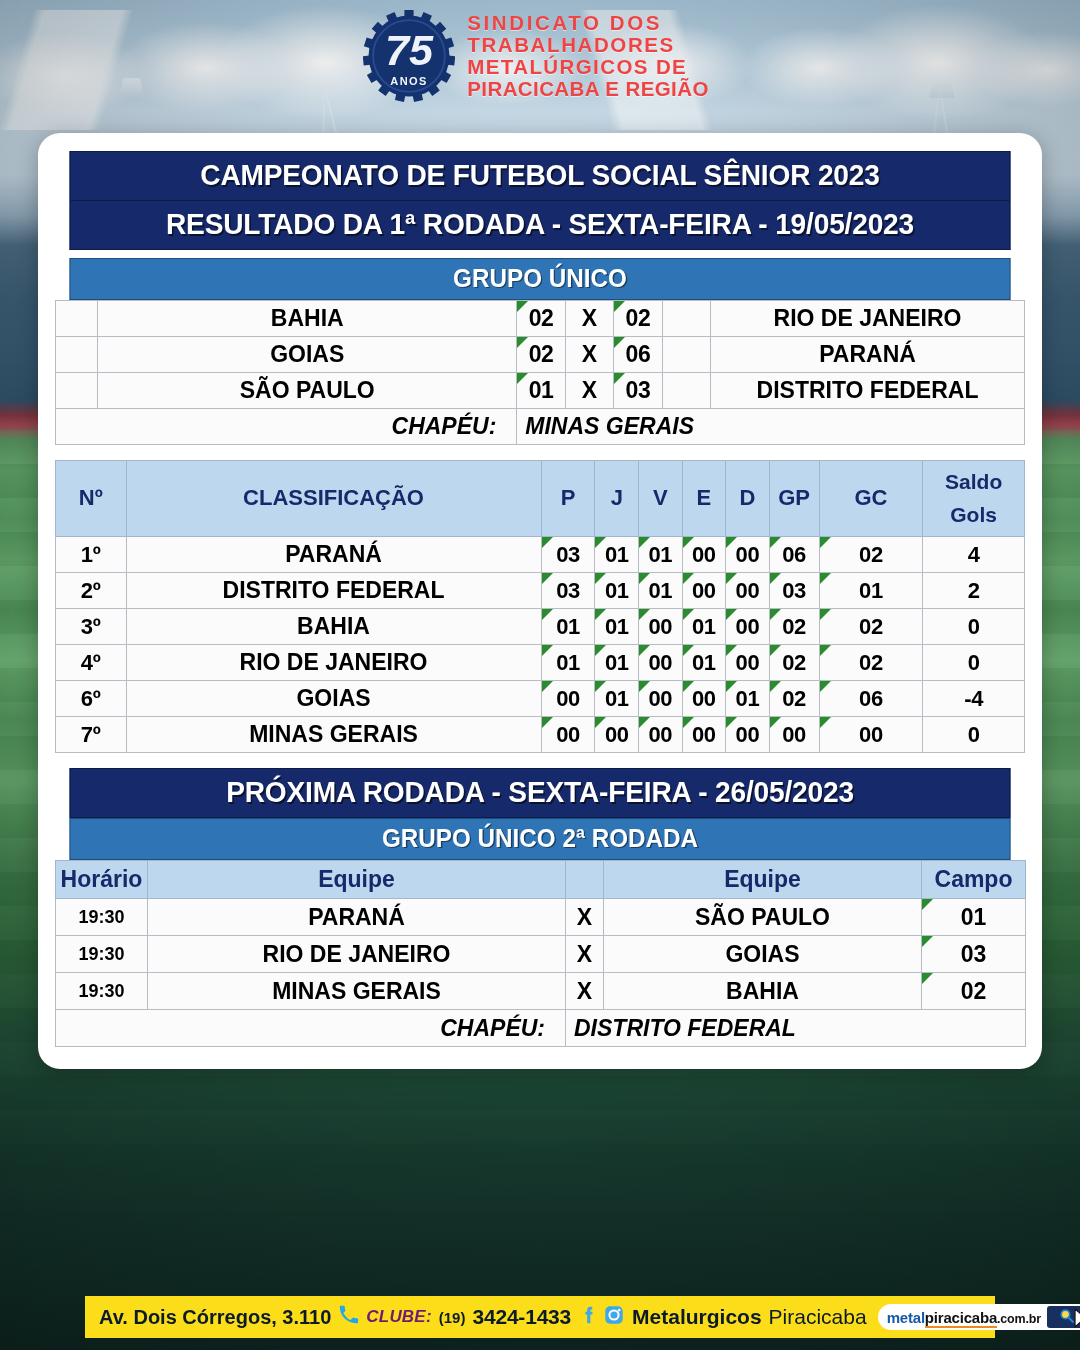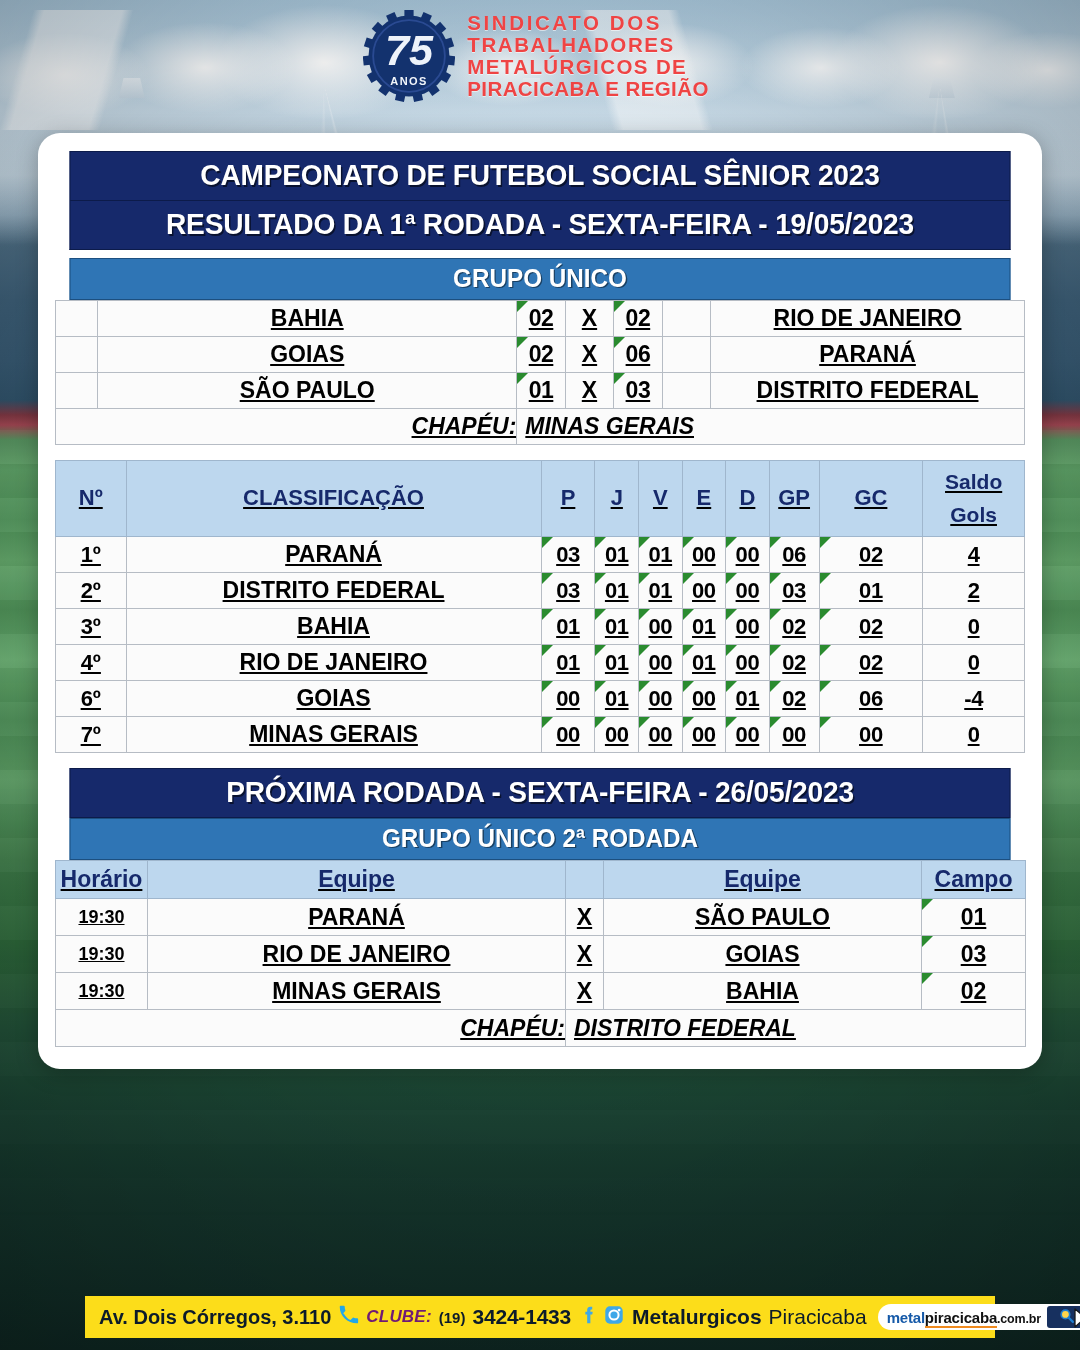--- a/index.html
+++ b/index.html
@@ -171,21 +171,20 @@
     transform: scaleX(0.97);
   }
   .gap6 { height: 8px; }
   .gap12 { height: 15px; }
 
   
   table {
     width: 100%;
     border-collapse: collapse;
     table-layout: fixed;
-    text-decoration: underline;
   }
   table td, table th {
     border: 1px solid #b6bcc4;
     background: #fbfbfb;
     color: #000;
     font-weight: bold;
     font-size: 22.5px;
     text-align: center;
     height: 36px;
     padding: 0 2px;
@@ -205,21 +204,21 @@
 
   
   .t-results td.team { font-size: 23px; }
   .t-results td.score { font-size: 23px; letter-spacing: -0.5px; }
   .t-results td.x { font-size: 23px; }
   .t-results td.blank { border-left: 1px solid #b6bcc4; }
   .chapeu-row td {
     text-align: right;
     font-style: italic;
     font-size: 23px;
-    padding-right: 0;
+    padding-right: 20px;
   }
   .chapeu-val {
     text-align: left !important;
     font-style: italic;
     padding-left: 8px !important;
   }
   .noborder-r { border-right: none !important; }
 
   
   .t-class th {

